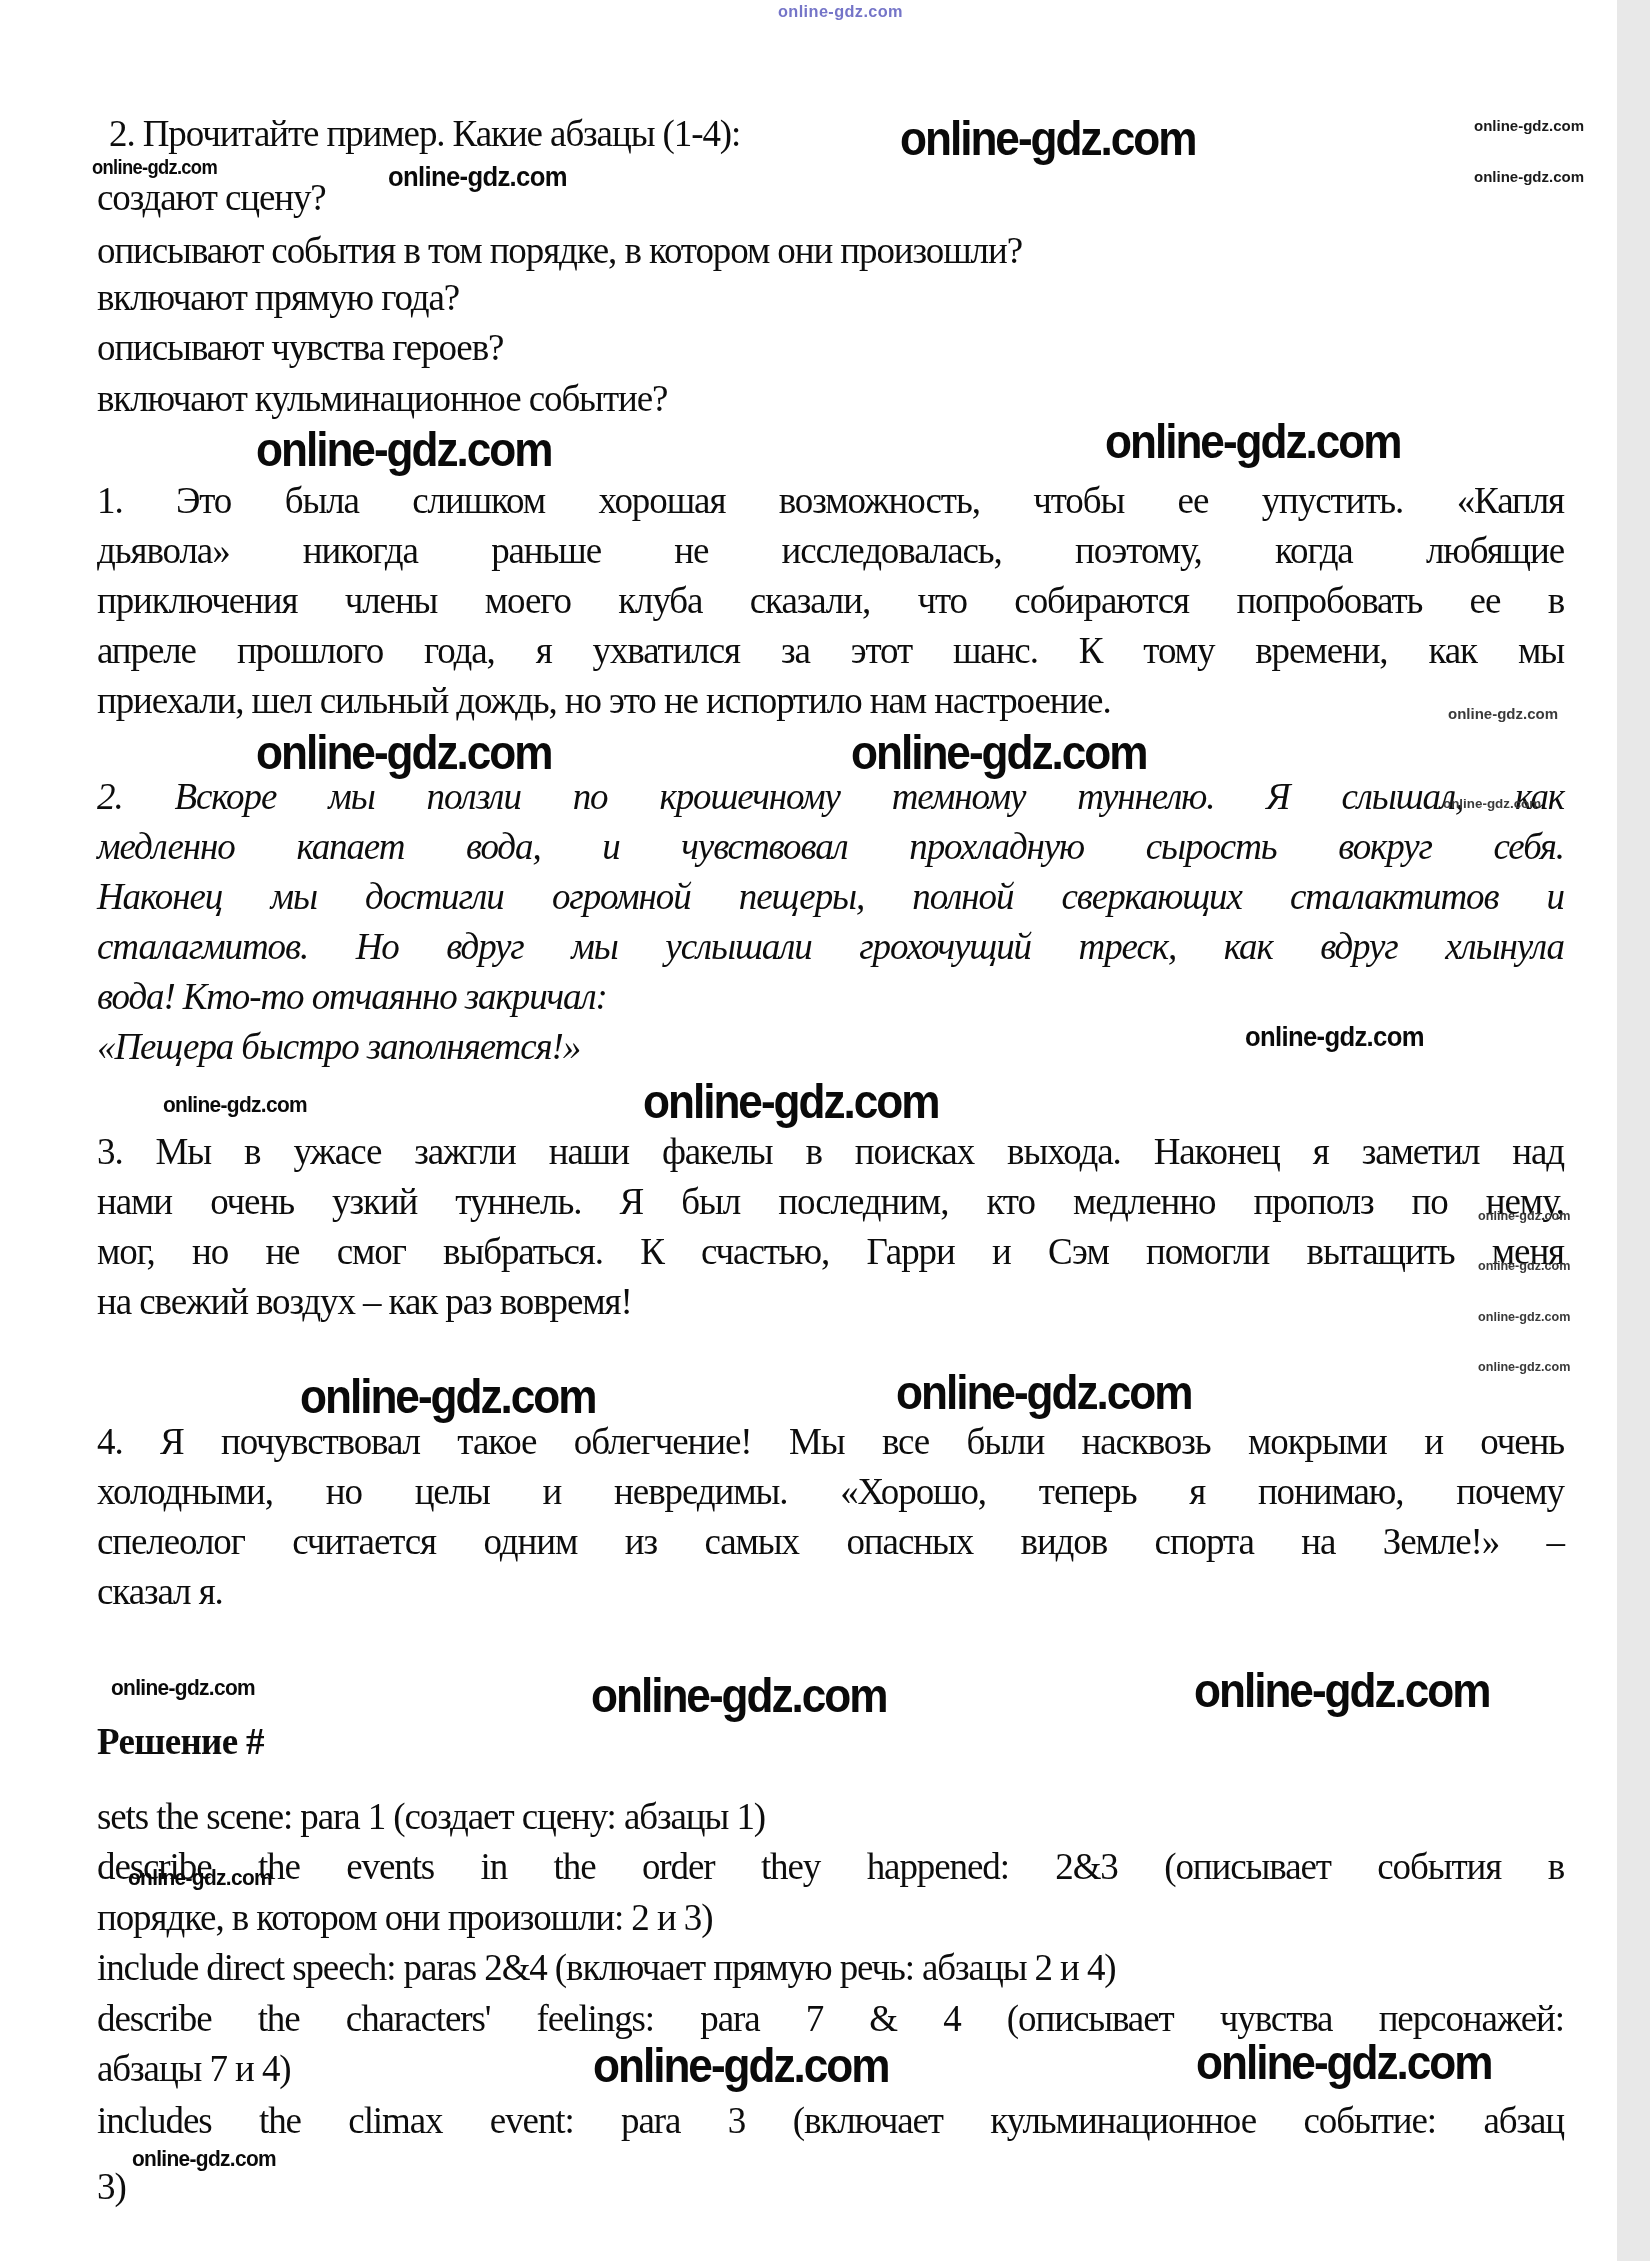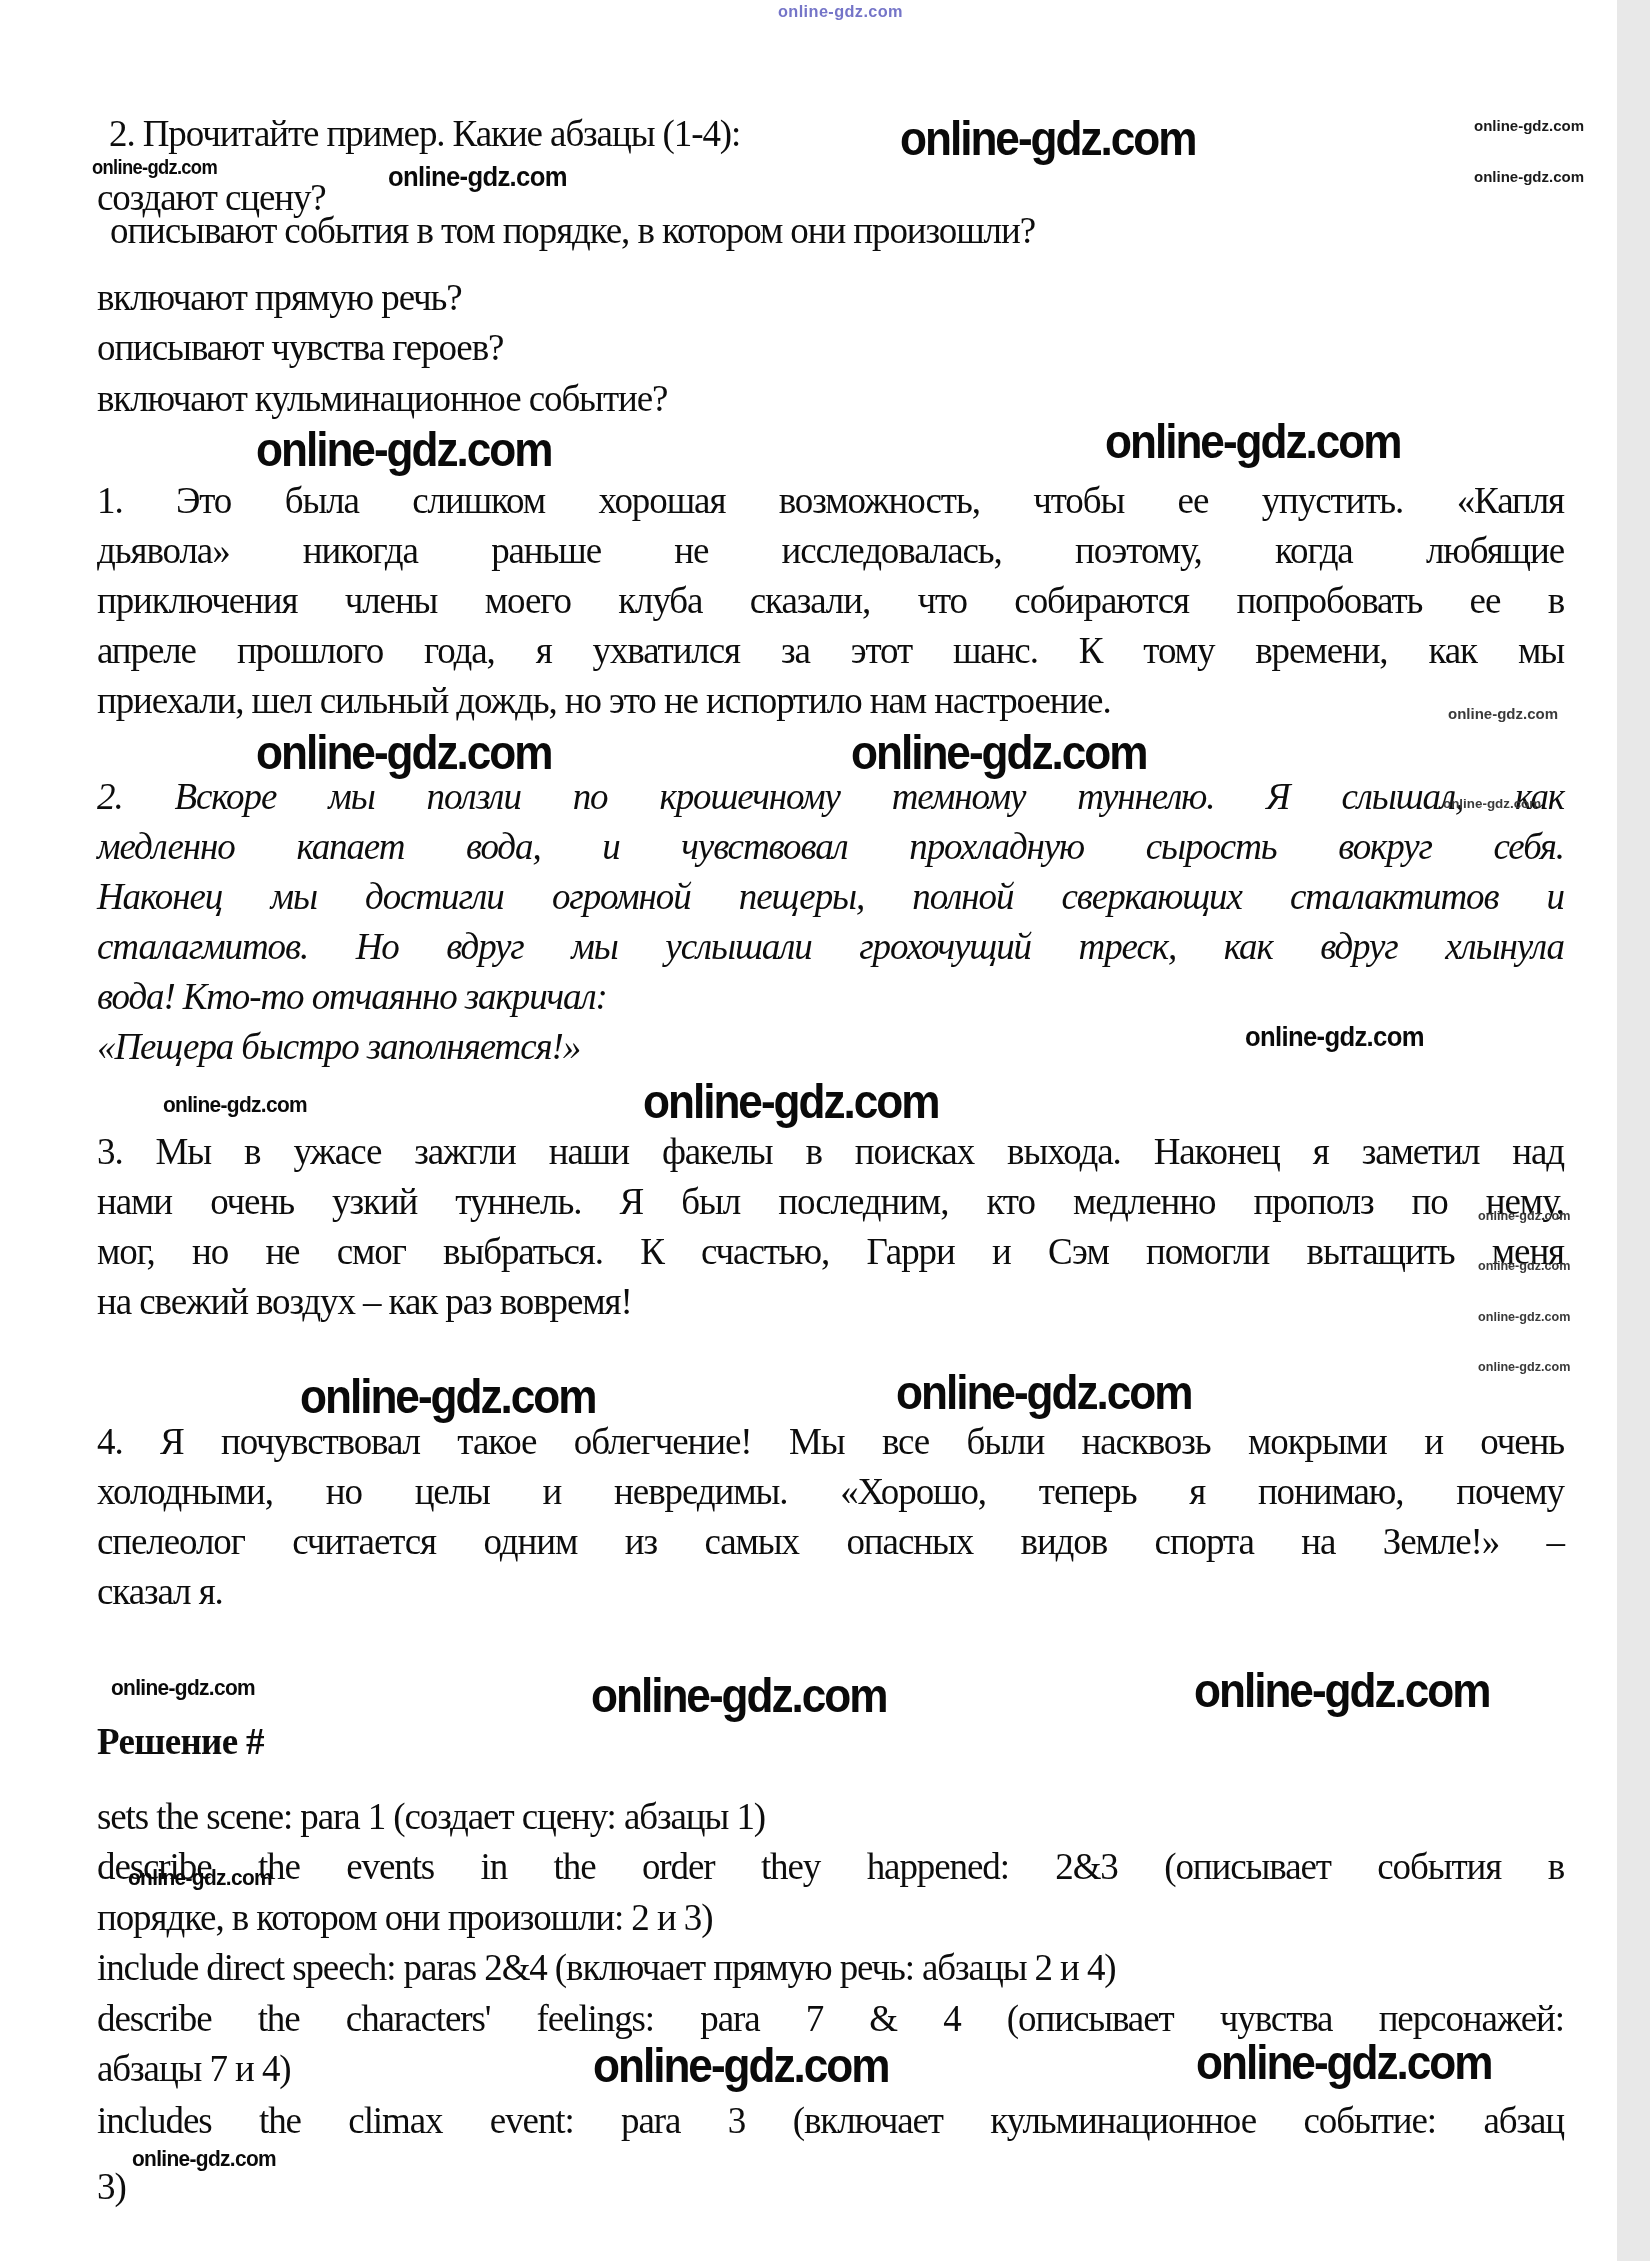--- a/index.html
+++ b/index.html
@@ -50,22 +50,22 @@
   <div class="wm wm-top" style="left:778px;top:1.5px;">online-gdz.com</div>
 
   <div class="heading">2. Прочитайте пример. Какие абзацы (1-4):</div>
   <div class="wm wm-big" style="left:900px;top:111px;">online-gdz.com</div>
   <div class="wm wm-tiny" style="left:1474px;top:117px;">online-gdz.com</div>
   <div class="wm wm-tiny" style="left:1474px;top:168px;">online-gdz.com</div>
   <div class="wm wm-small" style="left:92px;top:157px;font-size:19.3px;">online-gdz.com</div>
   <div class="wm wm-med" style="left:388px;top:162px;">online-gdz.com</div>
 
   <div class="qline" style="top:175px;">создают сцену?</div>
-  <div class="qline" style="top:208px;margin-left:13px;">описывают события в том порядке, в котором они произошли?</div>
-  <div class="qline" style="top:275px;">включают прямую речь?</div>
+  <div class="qline" style="top:228px;">описывают события в том порядке, в котором они произошли?</div>
+  <div class="qline" style="top:275px;">включают прямую года?</div>
   <div class="qline" style="top:325px;">описывают чувства героев?</div>
   <div class="qline" style="top:376px;">включают кульминационное событие?</div>
 
   <div class="wm wm-big" style="left:256px;top:422px;">online-gdz.com</div>
   <div class="wm wm-big" style="left:1105px;top:414px;">online-gdz.com</div>
 
   <div class="textblock" style="top:476px;">
     <span class="line just">1. Это была слишком хорошая возможность, чтобы ее упустить. «Капля</span>
     <span class="line just">дьявола» никогда раньше не исследовалась, поэтому, когда любящие</span>
     <span class="line just">приключения члены моего клуба сказали, что собираются попробовать ее в</span>

